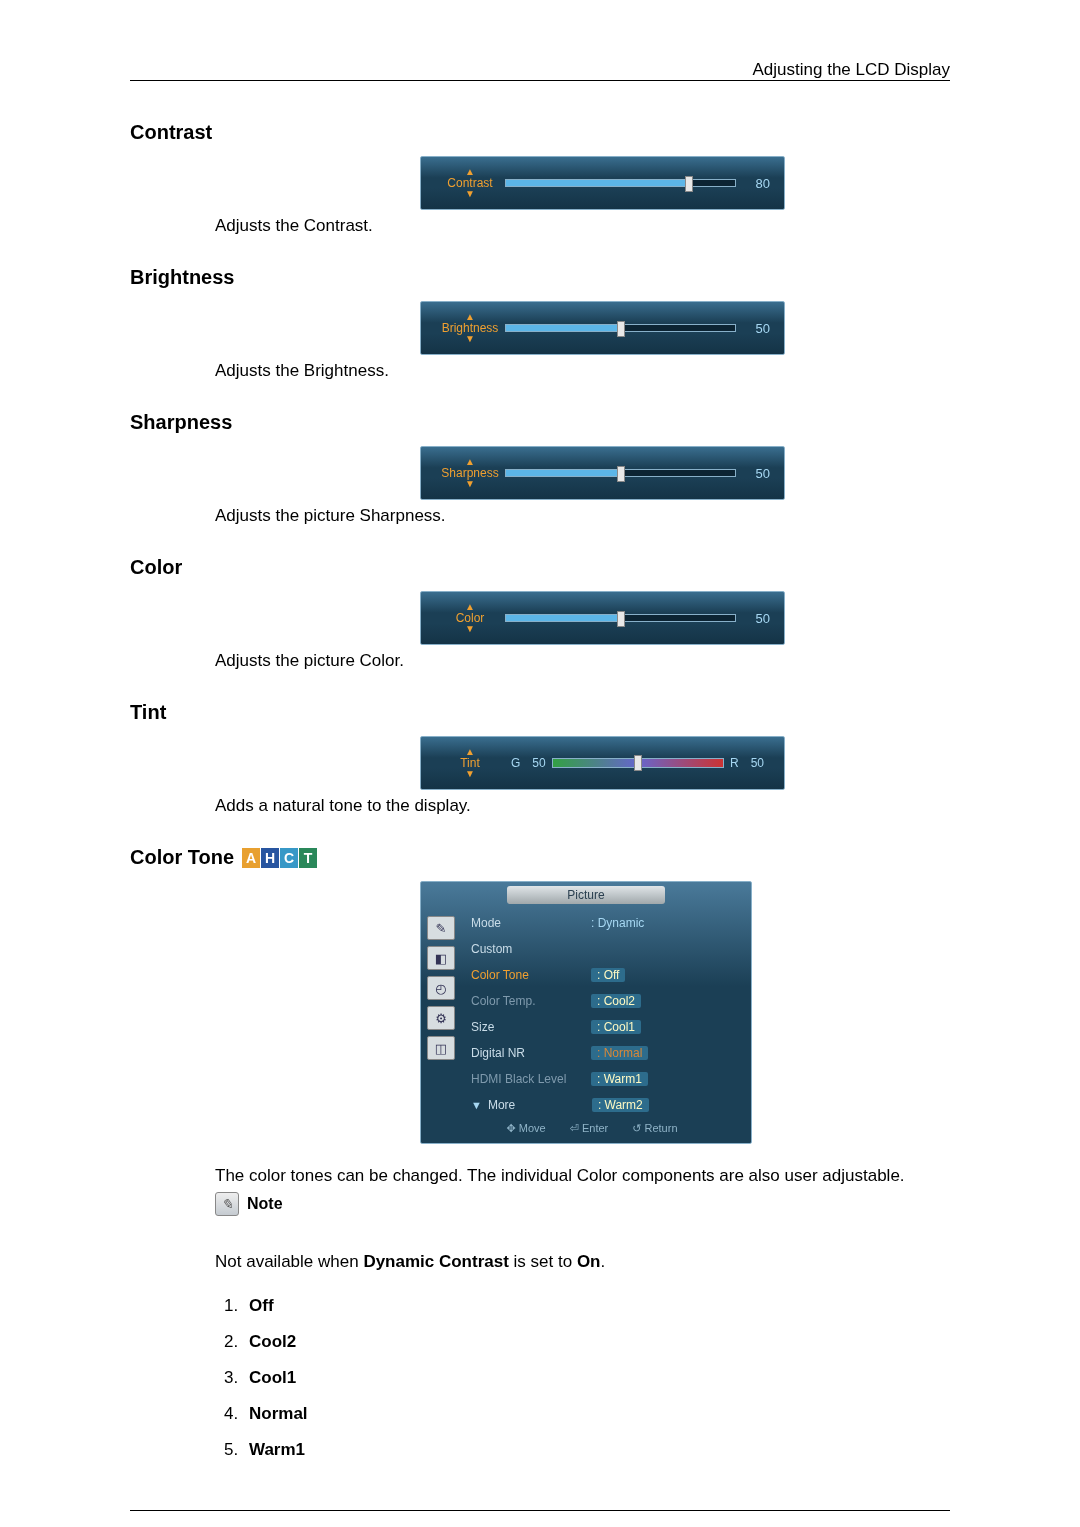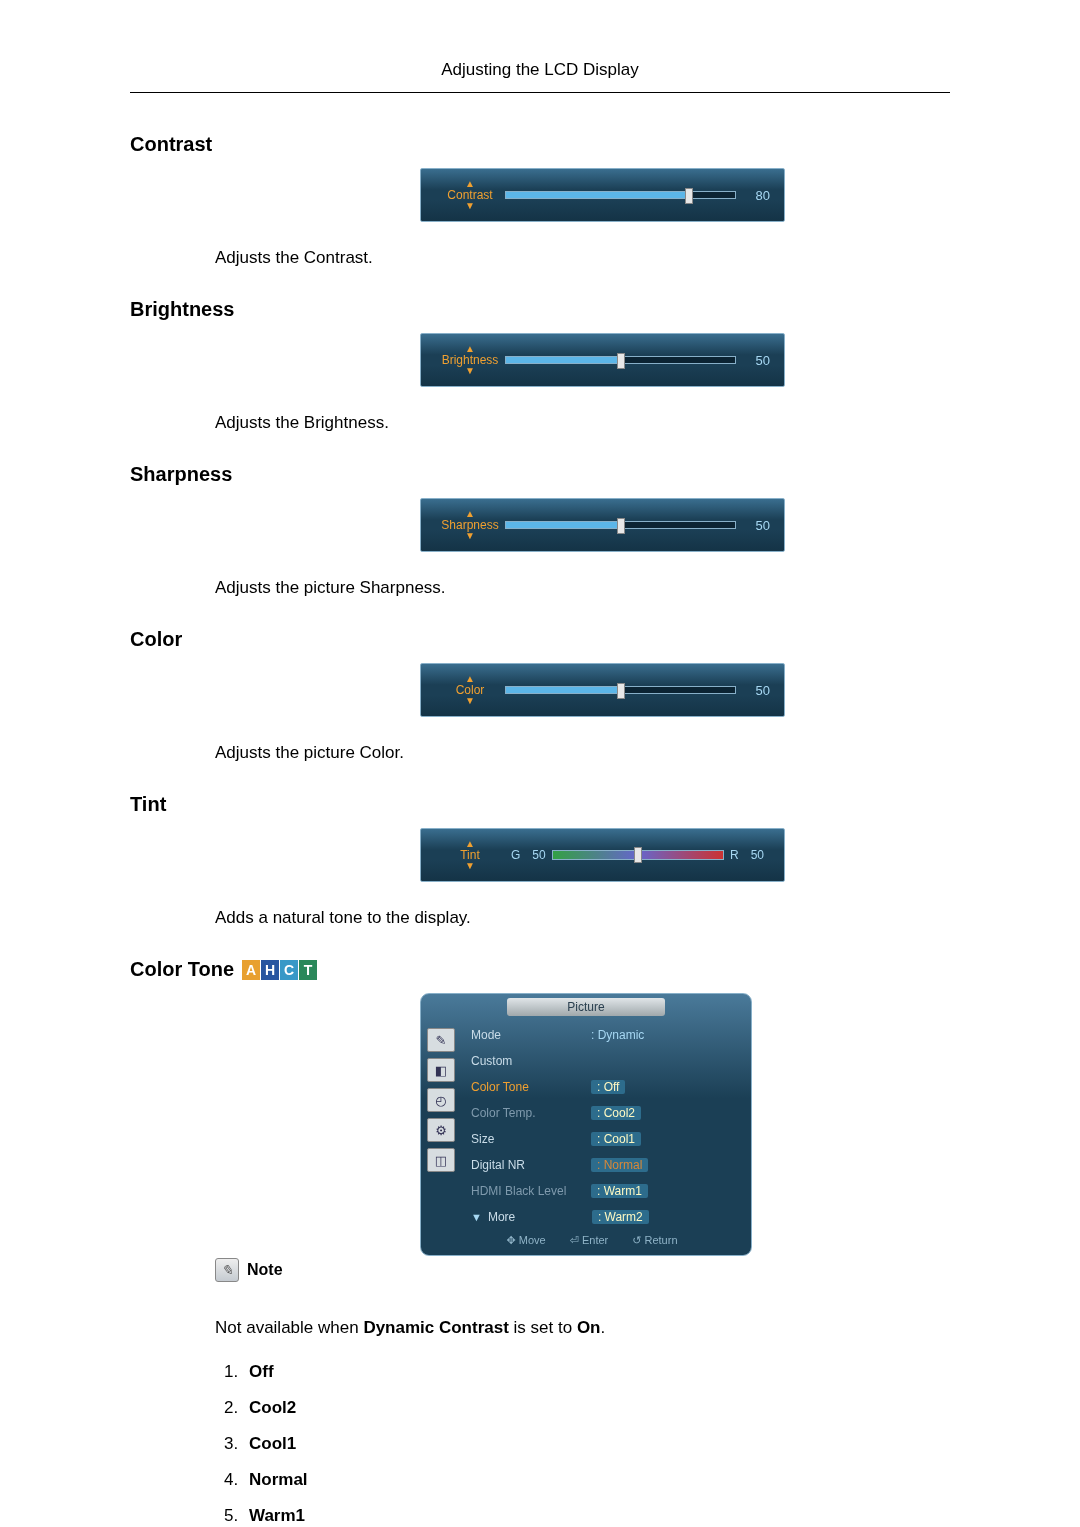--- a/index.html
+++ b/index.html
@@ -10,39 +10,38 @@
     color: #000;
     background: #fff;
   }
   .page {
     width: 1080px;
     margin: 0 auto;
     padding: 60px 130px 60px 130px;
     box-sizing: border-box;
   }
   .header-title {
-    text-align: center;
+    text-align: right;
     font-size: 17px;
-    padding-bottom: 12px;
     border-bottom: 1px solid #000;
     margin-bottom: 40px;
   }
   .section-heading {
     font-size: 20px;
     font-weight: bold;
     margin-top: 30px;
     margin-bottom: 12px;
     display: flex;
     align-items: center;
     gap: 8px;
   }
   .desc {
     margin-left: 85px;
     font-size: 17px;
-    margin-top: 26px;
+    margin-top: 6px;
     margin-bottom: 6px;
   }
   .osd-slider {
     width: 335px;
     margin-left: 290px;
     background: #225577;
     background: linear-gradient(#3a6e8f, #1b3f55 40%, #1b3f55 60%, #143346);
     border: 1px solid #88b0c9;
     border-radius: 2px;
     padding: 10px 14px;
@@ -116,21 +115,21 @@
   .ml-h { background: #2855a0; }
   .ml-c { background: #3798c7; }
   .ml-t { background: #2a885a; }
 
   
   .picture-menu {
     width: 330px;
     margin-left: 290px;
     background: linear-gradient(#4a7a9a, #1b3f55 40%, #1b3f55);
     border: 1px solid #88b0c9;
-    border-radius: 9px;
+    border-radius: 2px;
     color: #c9dce8;
     font-size: 12px;
   }
   .pm-title-bar {
     padding: 4px 0;
     display: flex;
     justify-content: center;
     position: relative;
   }
   .pm-title-inner {
@@ -389,20 +388,21 @@
         </div>
       </div>
     </div>
     <div class="pm-footer">
       <span>✥ <span>Move</span></span>
       <span>⏎ <span>Enter</span></span>
       <span>↺ <span>Return</span></span>
     </div>
   </div>
 
+  <div class="desc" style="margin-top:22px">The color tones can be changed. The individual Color components are also user adjustable.</div>
 
   <div class="note-row">
     <div class="note-icon">✎</div>
     <span class="note-label">Note</span>
   </div>
 
   <div class="note-text">
     <span>Not available when </span><b>Dynamic Contrast</b><span> is set to </span><b>On</b><span>.</span>
   </div>
 

